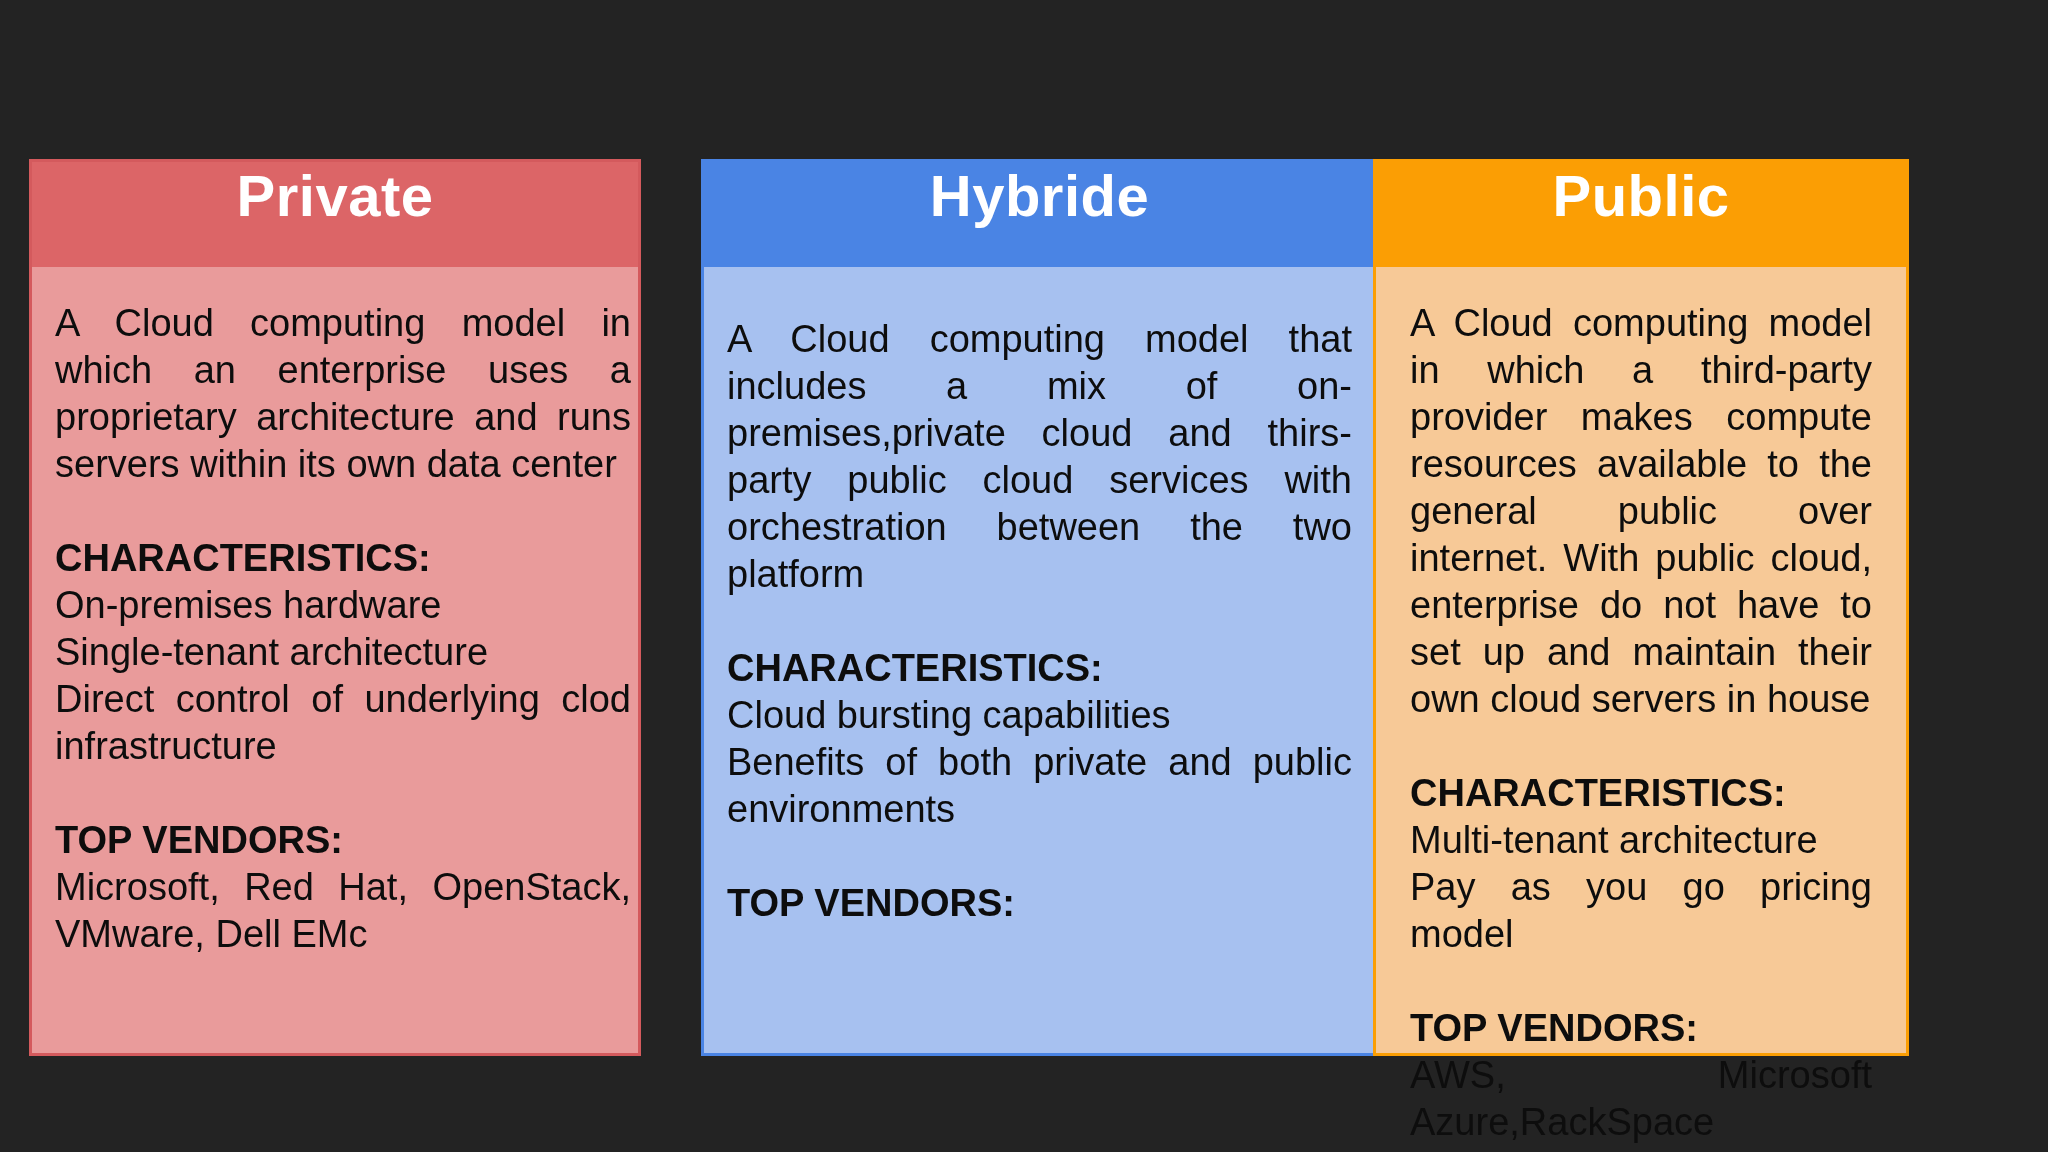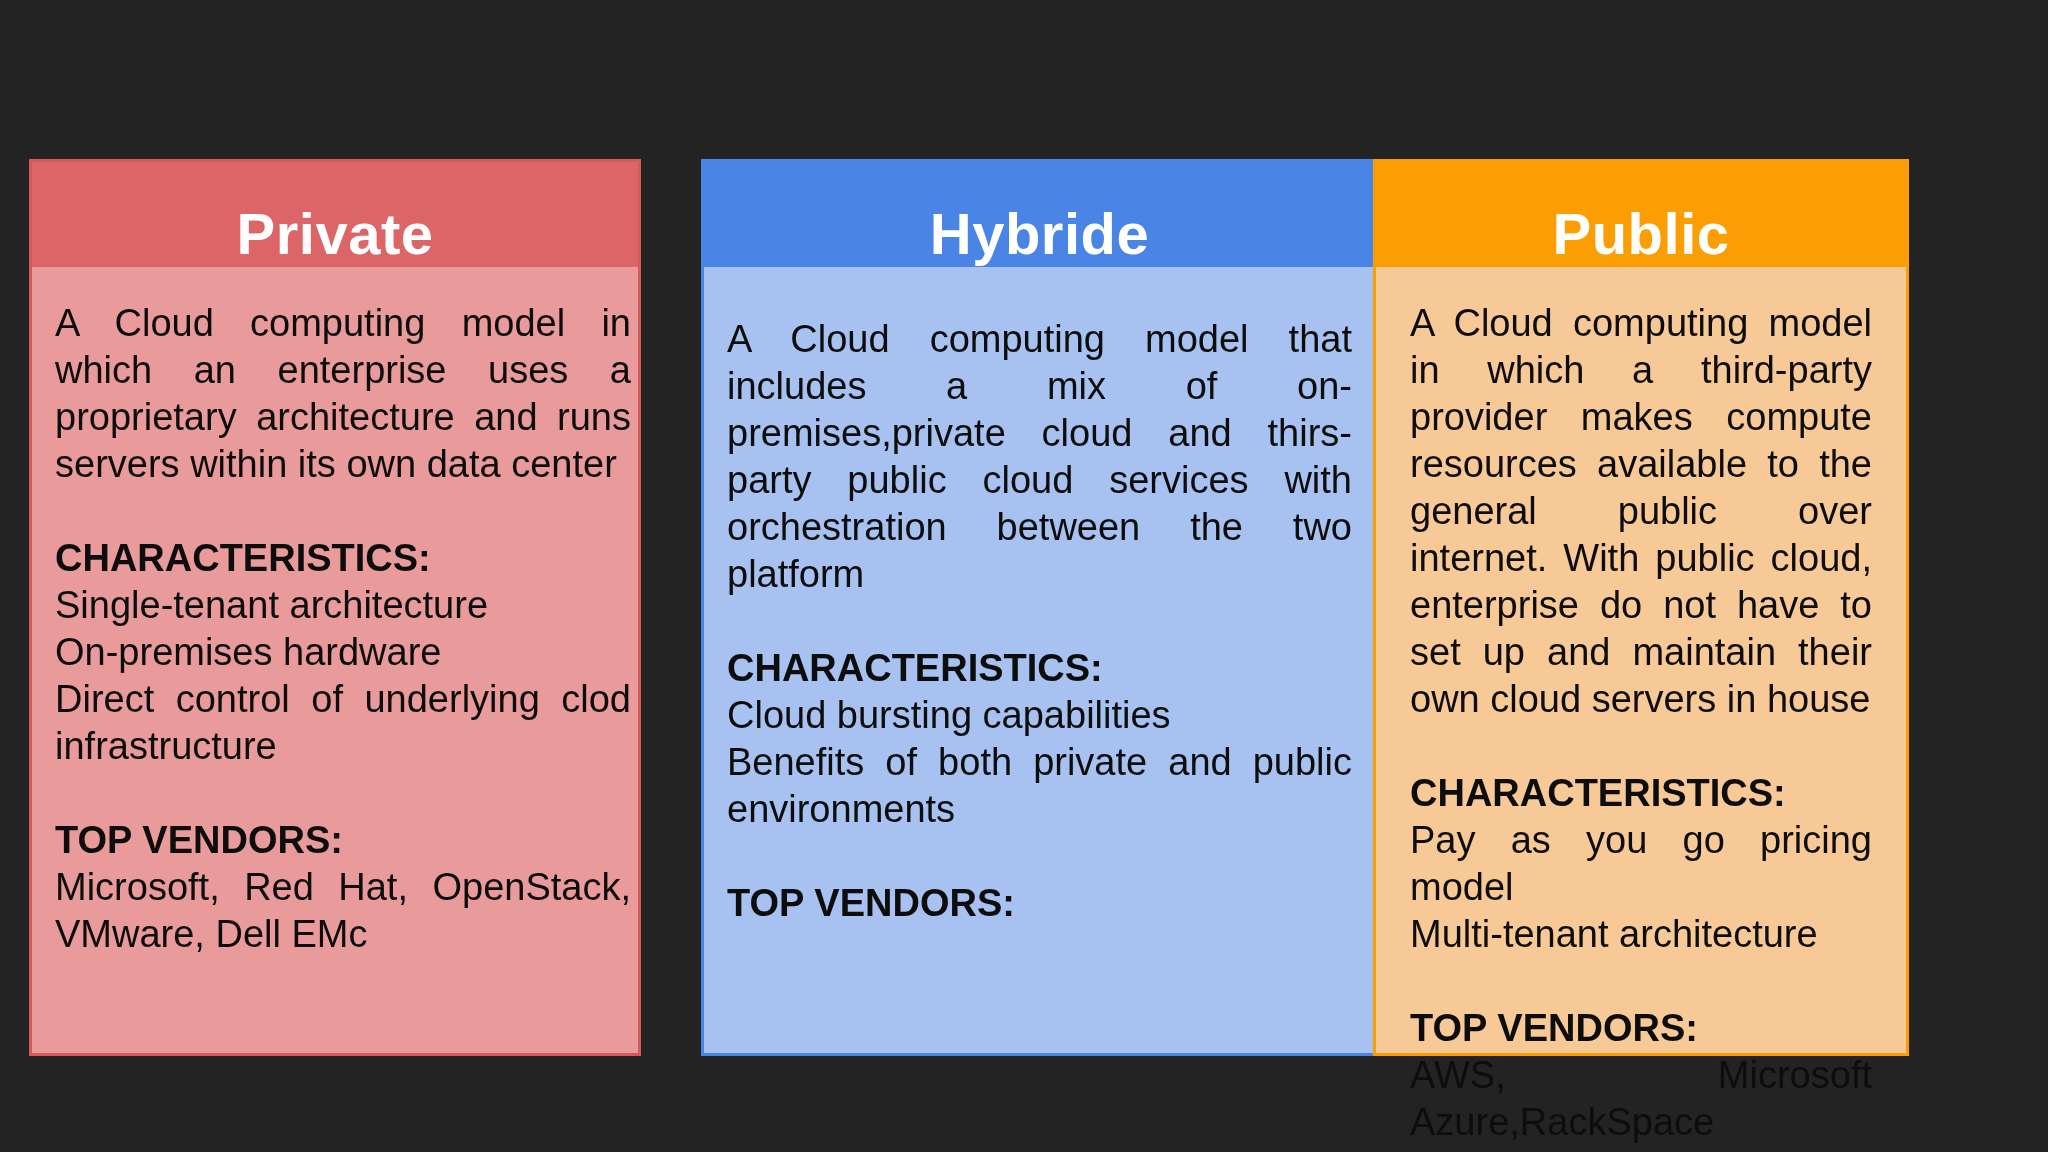--- a/index.html
+++ b/index.html
@@ -23,21 +23,21 @@
     position: absolute;
     top: 159px;
     height: 897px;
     box-sizing: border-box;
     border: 3px solid;
     overflow: visible; 
   }
   .card-header {
     height: 105px;
     display: flex;
-    align-items: flex-end;
+    align-items: flex-start;
     justify-content: center;
   }
   .card-title {
     color: #ffffff;
     font-size: 58px;
     font-weight: bold;
     letter-spacing: 0.5px;
   }
   .card-body {
     box-sizing: border-box;
@@ -90,22 +90,22 @@
 
 <div class="slide">
 
   <div class="card card-private">
     <div class="card-header">
       <span class="card-title">Private</span>
     </div>
     <div class="card-body">
       <p class="para">A Cloud computing model in which an enterprise uses a proprietary architecture and runs servers within its own data center</p>
       <p class="para heading gap">CHARACTERISTICS:</p>
+      <p class="para">On-premises hardware</p>
       <p class="para">Single-tenant architecture</p>
-      <p class="para">On-premises hardware</p>
       <p class="para">Direct control of underlying clod infrastructure</p>
       <p class="para heading gap">TOP VENDORS:</p>
       <p class="para">Microsoft, Red Hat, OpenStack, VMware, Dell EMc</p>
     </div>
   </div>
 
   <div class="card card-hybride">
     <div class="card-header">
       <span class="card-title">Hybride</span>
     </div>
@@ -118,21 +118,21 @@
     </div>
   </div>
 
   <div class="card card-public">
     <div class="card-header">
       <span class="card-title">Public</span>
     </div>
     <div class="card-body">
       <p class="para">A Cloud computing model in which a third-party provider makes compute resources available to the general public over internet. With public cloud, enterprise do not have to set up and maintain their own cloud servers in house</p>
       <p class="para heading gap">CHARACTERISTICS:</p>
+      <p class="para">Multi-tenant architecture</p>
       <p class="para">Pay as you go pricing model</p>
-      <p class="para">Multi-tenant architecture</p>
       <p class="para heading gap">TOP VENDORS:</p>
       <p class="para">AWS, Microsoft Azure,RackSpace</p>
       <p class="para">Google Cloud Engine,Salesforce</p>
     </div>
   </div>
 
 </div>
 
 </body></html>

